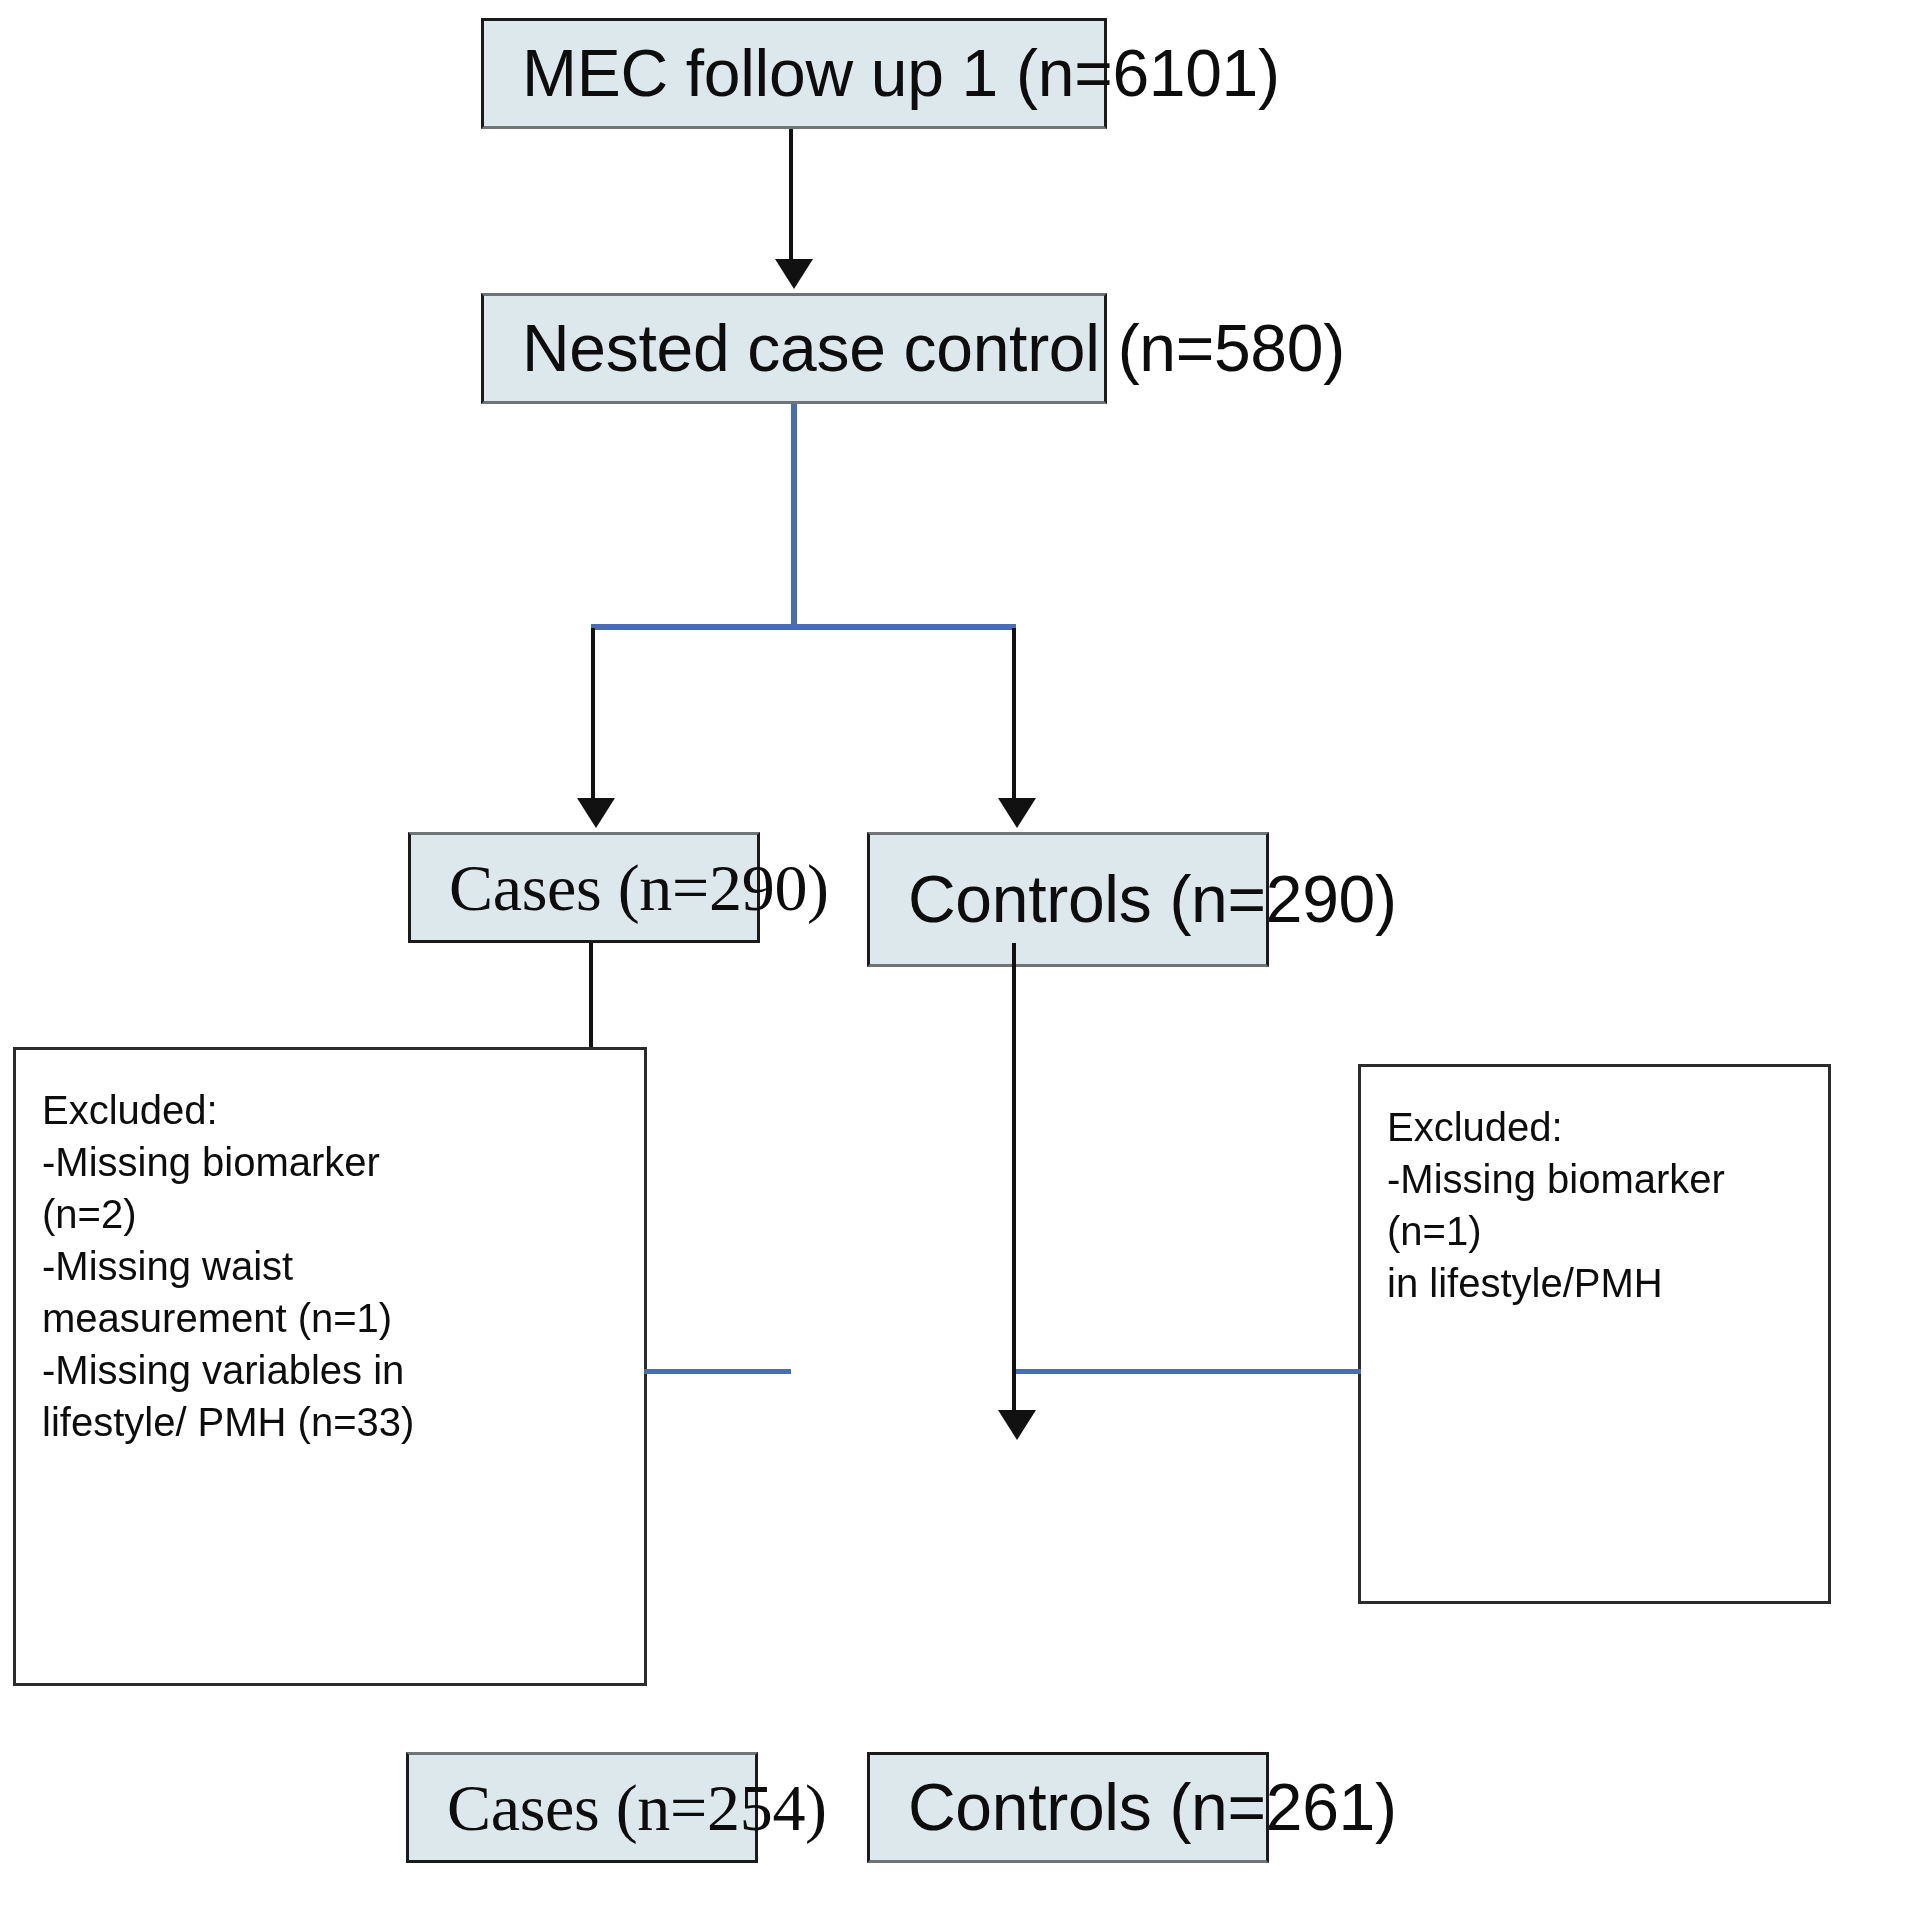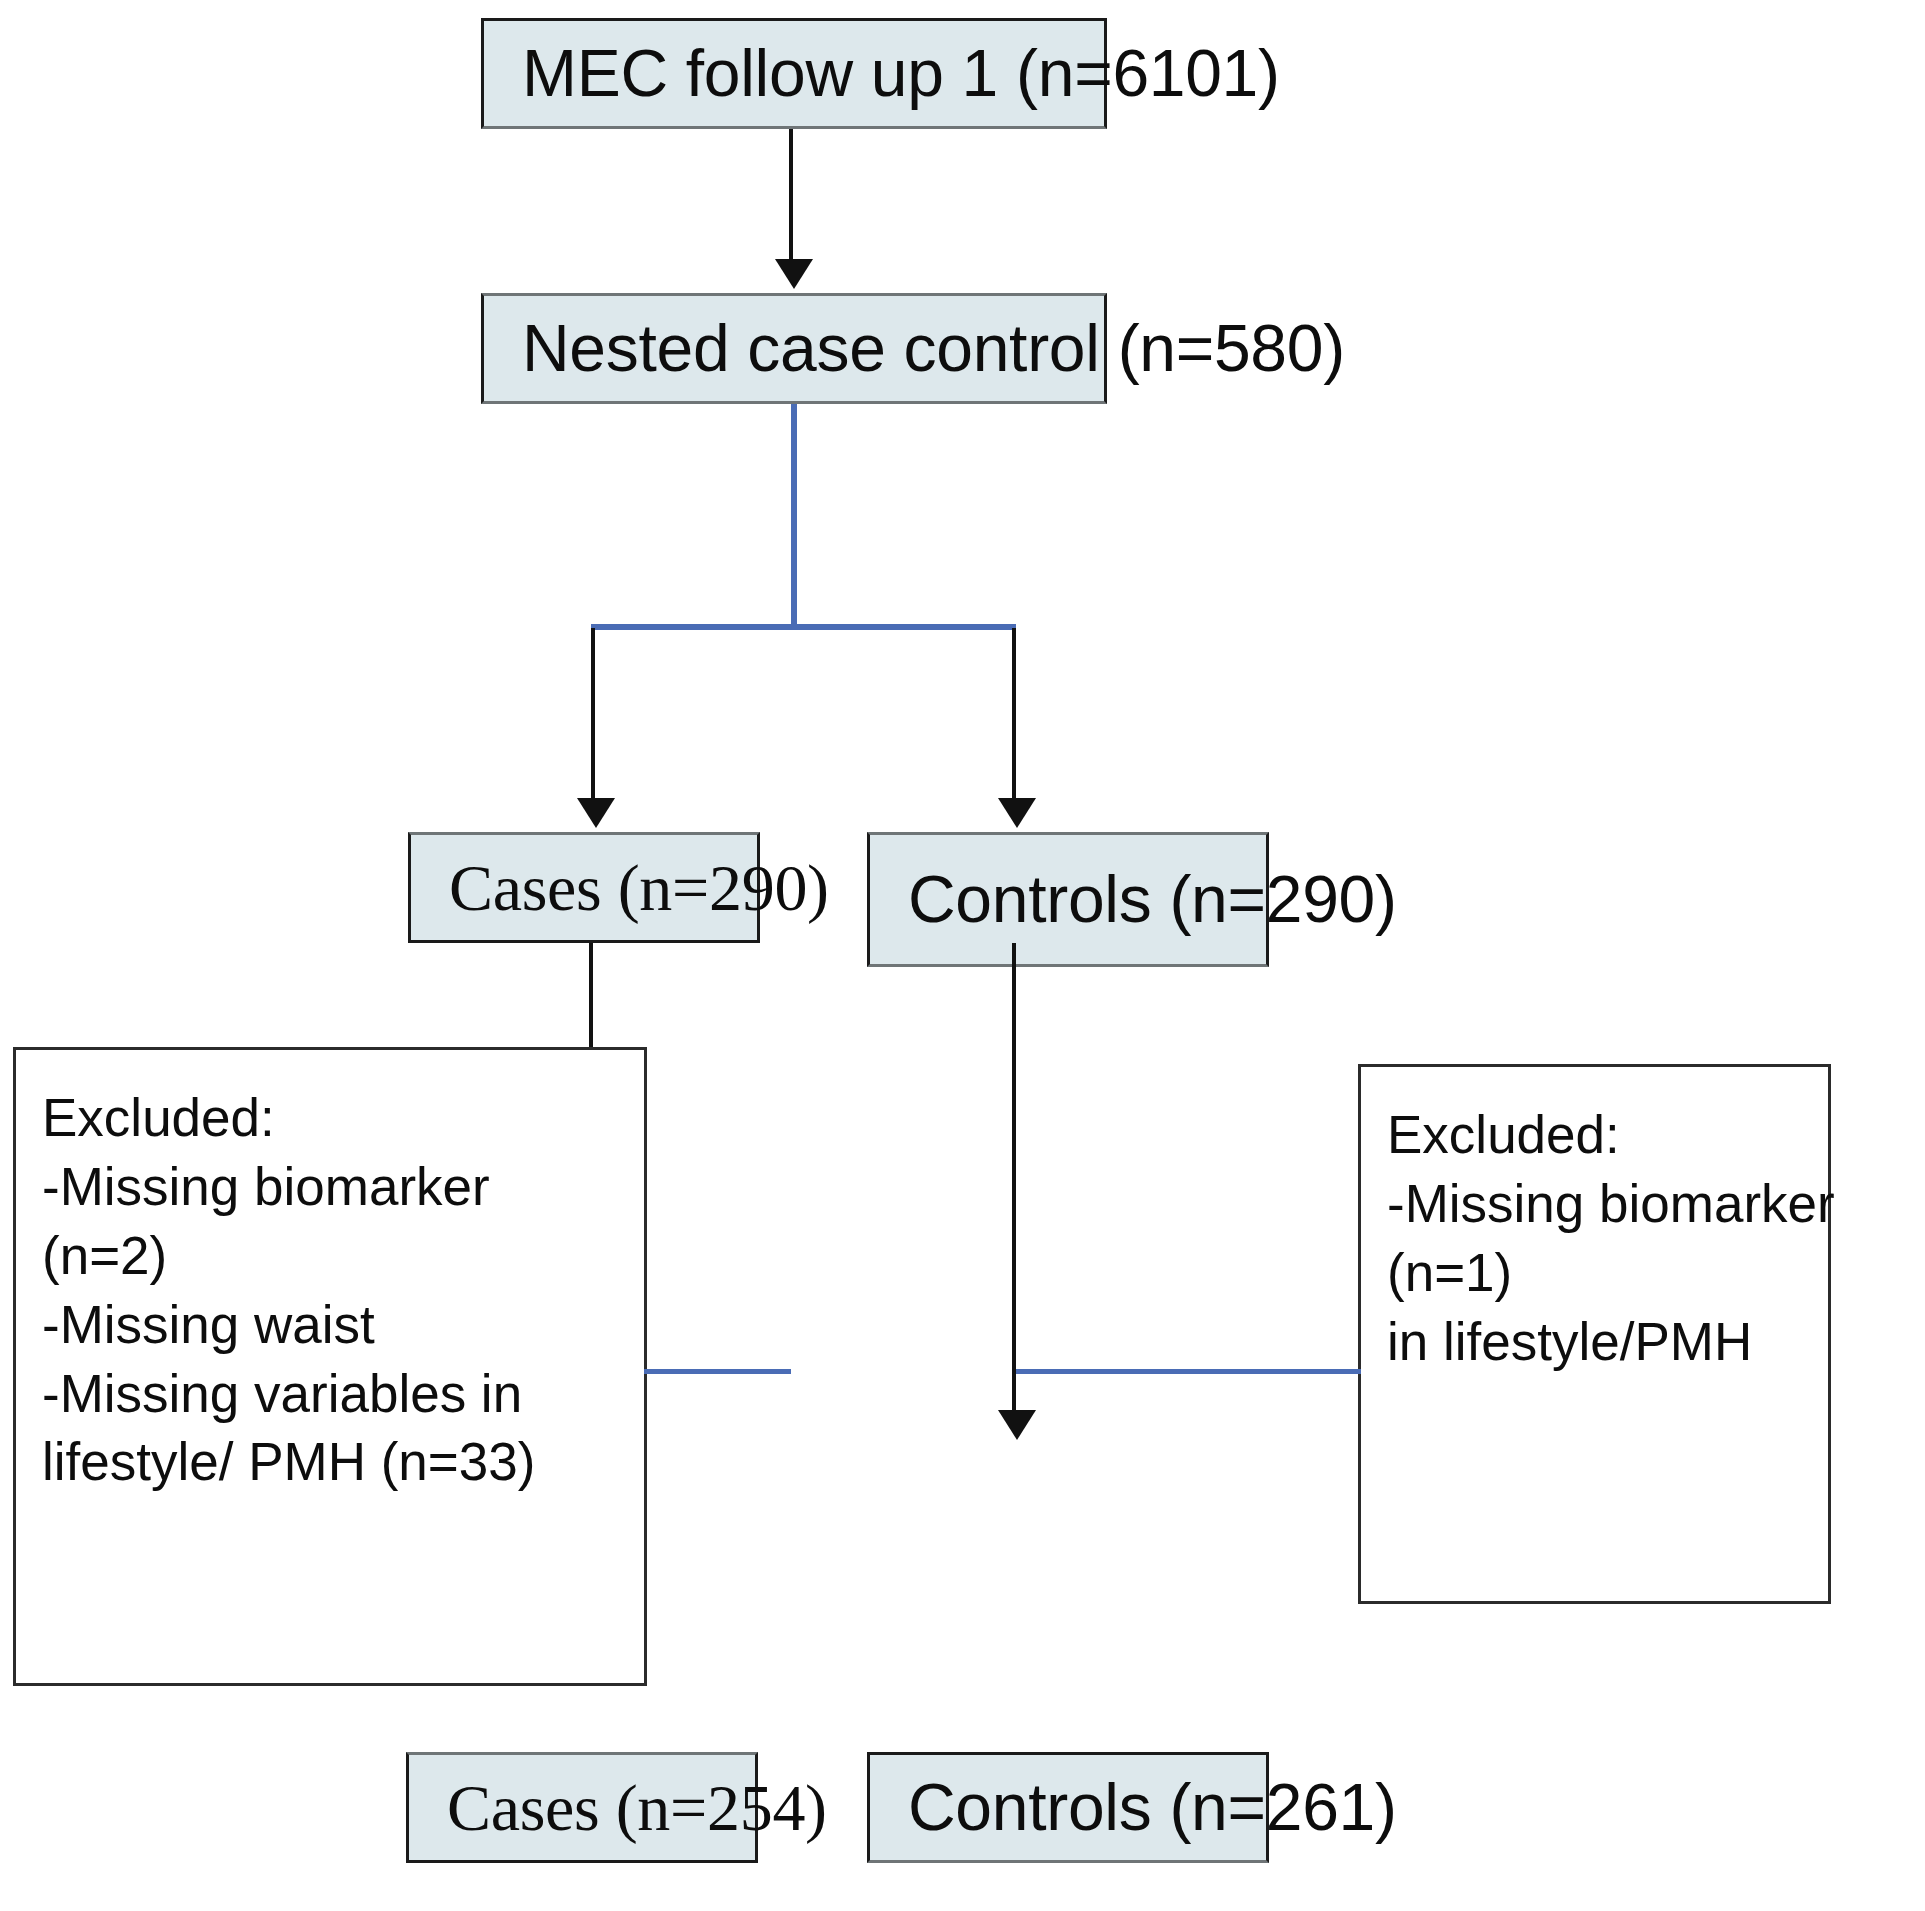--- a/index.html
+++ b/index.html
@@ -35,21 +35,21 @@
   .node.grey-bottom{border-bottom-color:#6f7577;}
   .node.grey-edges{border-top-color:#6f7577;border-bottom-color:#6f7577;}
 
   
   .exbox{
     position:absolute;
     background:#ffffff;
     border:3px solid #2b2b2b;
     box-sizing:border-box;
     padding:34px 26px 26px 26px;
-    font-size:53px;
+    font-size:40px;
     line-height:1.30;
     color:#0d0d0d;
   }
   .exbox .ln{display:block;white-space:nowrap;}
 
   
   .vline{position:absolute;background:#111111;width:4px;}
   .vline-blue{position:absolute;background:#4a6cb5;width:6px;}
   .hline-blue{position:absolute;background:#4a6cb5;height:6px;}
   .hline-blue-thin{position:absolute;background:#4a6cb5;height:5px;}
@@ -99,20 +99,21 @@
   <div class="arrowhead" style="left:575px;top:1410px;"></div>
 
   <div class="vline" style="left:1012px;top:943px;width:4px;height:473px;"></div>
   <div class="arrowhead" style="left:998px;top:1410px;"></div>
 
   <div class="exbox" style="left:13px;top:1047px;width:634px;height:639px;">
     <span class="ln">Excluded:</span>
     <span class="ln">-Missing biomarker</span>
     <span class="ln">(n=2)</span>
     <span class="ln">-Missing waist</span>
+    <span class="ln">measurement (n=1)</span>
     <span class="ln">-Missing variables in</span>
     <span class="ln">lifestyle/ PMH (n=33)</span>
   </div>
 
   <div class="hline-blue-thin" style="left:644px;top:1369px;width:147px;"></div>
 
   <div class="exbox" style="left:1358px;top:1064px;width:473px;height:540px;">
     <span class="ln">Excluded:</span>
     <span class="ln">-Missing biomarker</span>
     <span class="ln">(n=1)</span>

